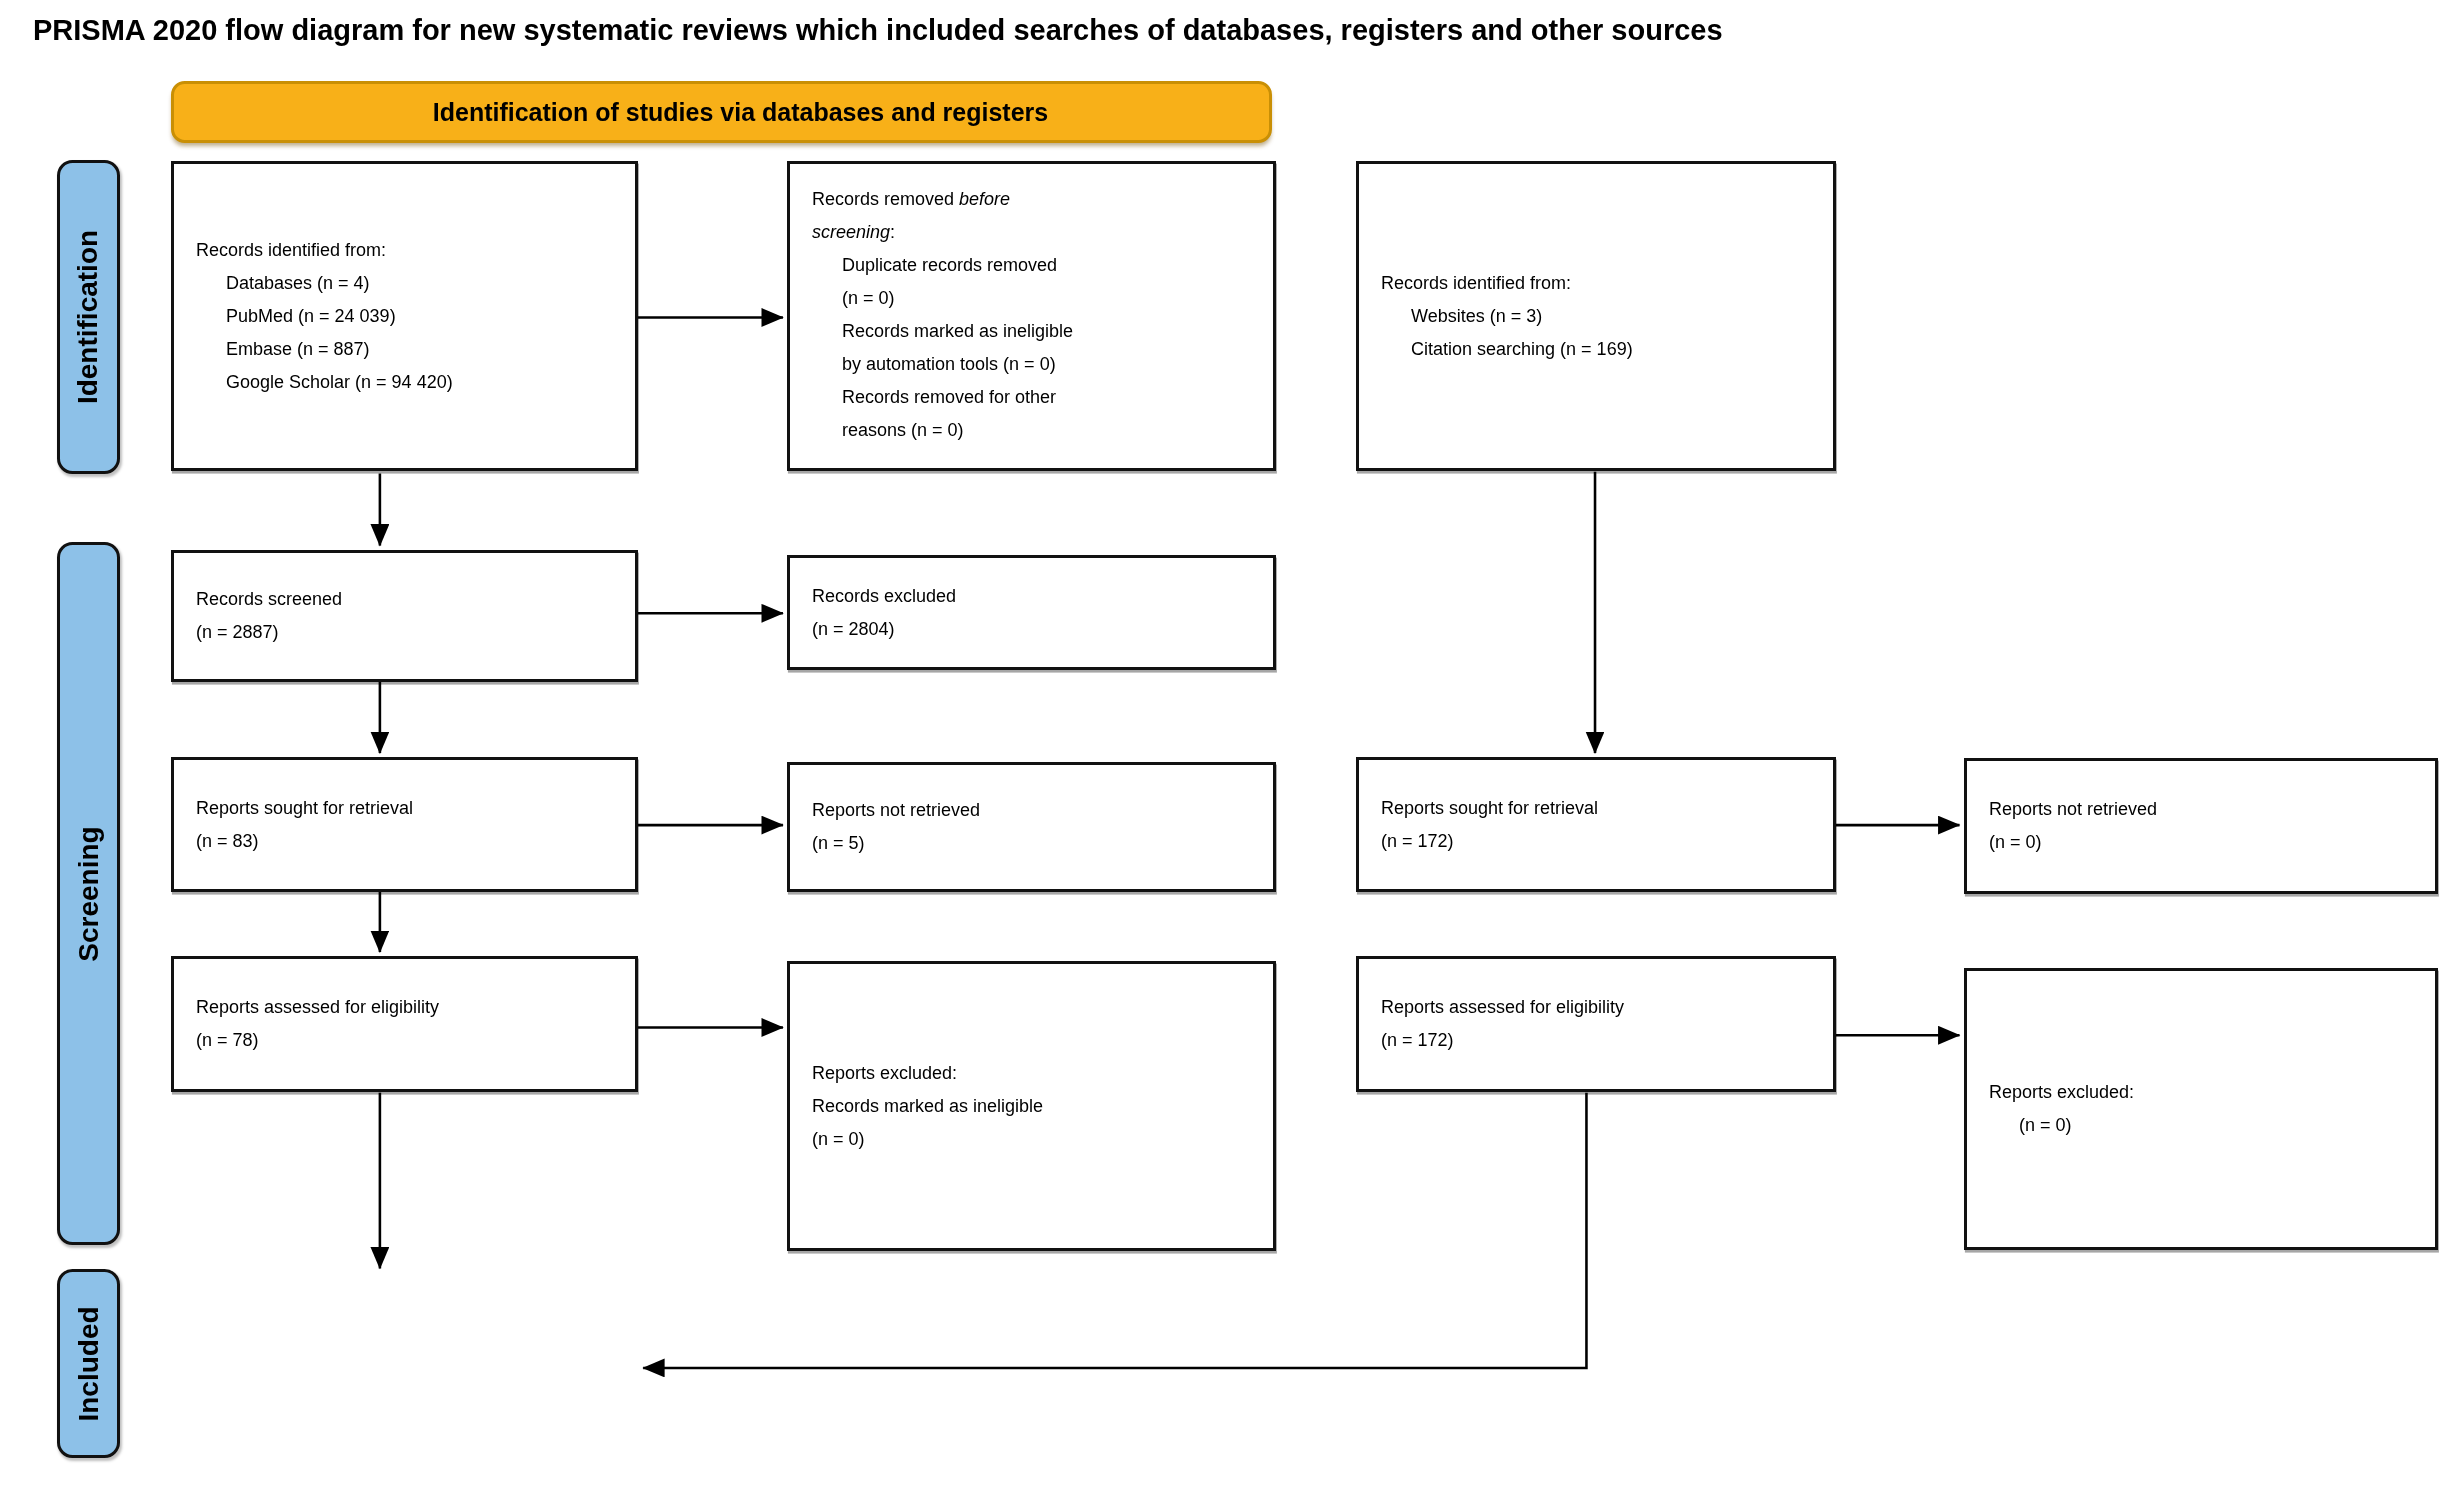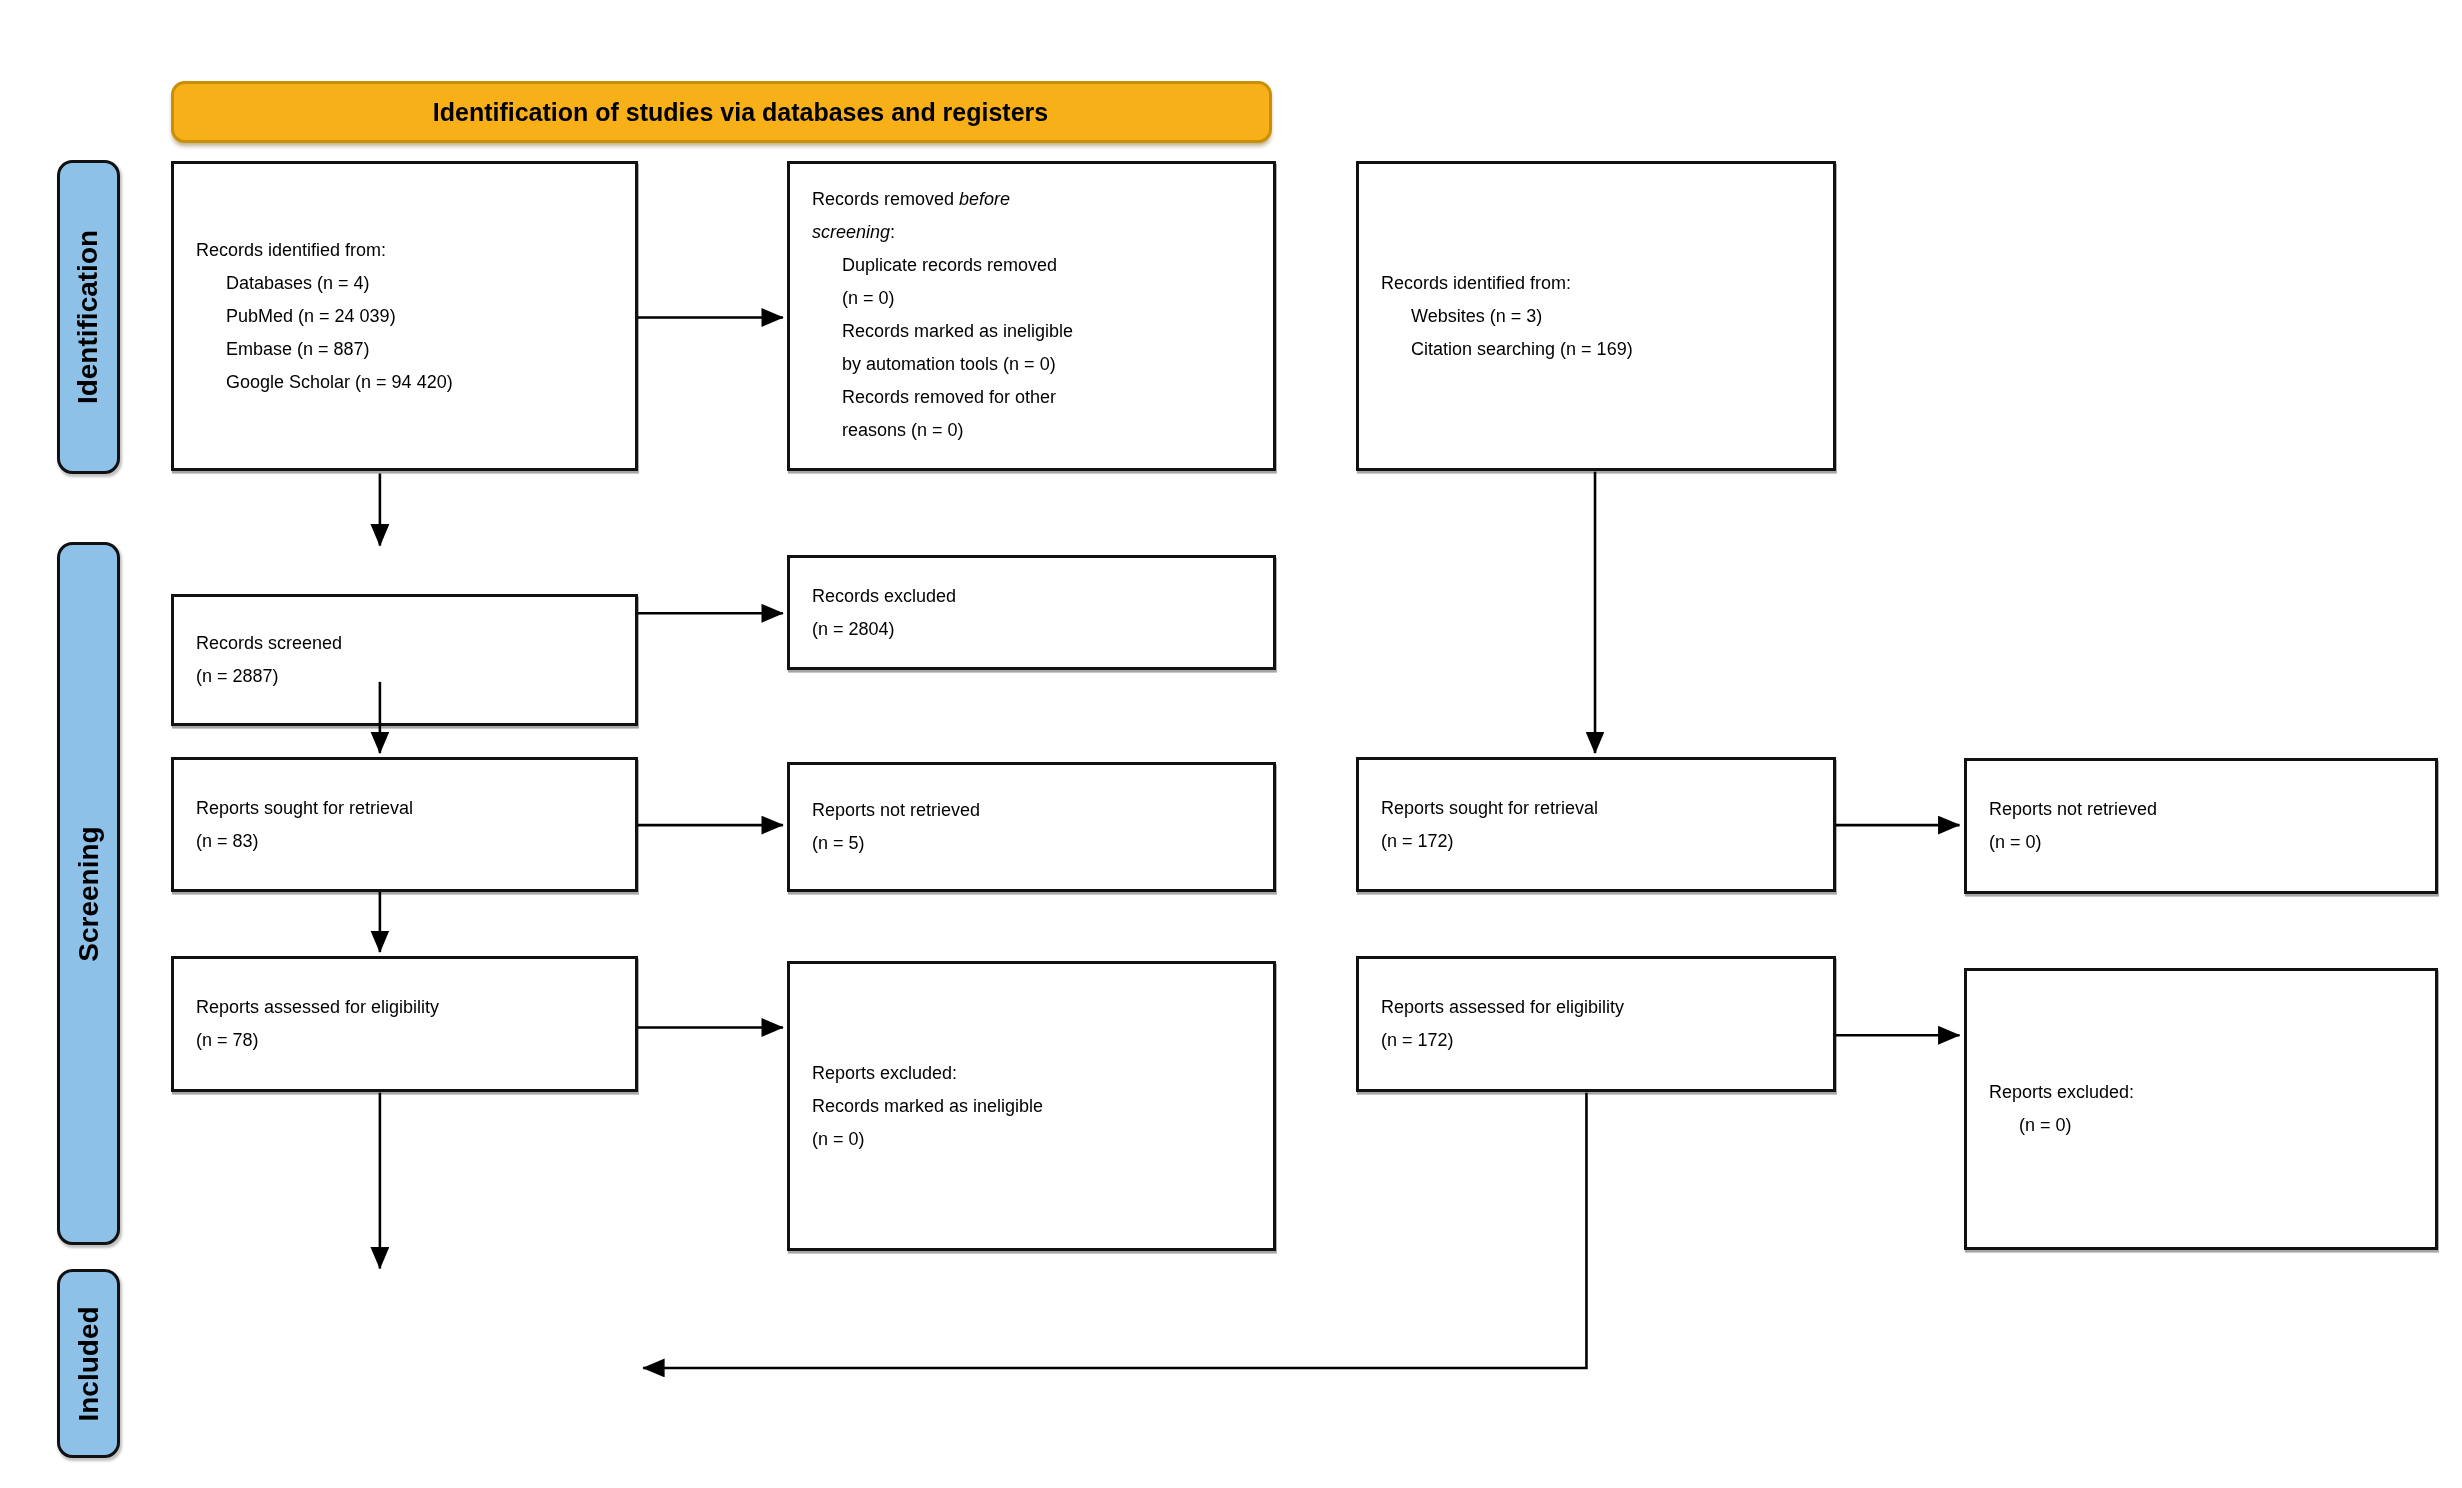--- a/index.html
+++ b/index.html
@@ -64,21 +64,21 @@
   .box.top-align { align-items: flex-start; padding-top: 19px; }
   .box-text {
     white-space: pre-wrap;
     font-size: 18px;
     line-height: 33px;
   }
   
   .b-db-identified          { left: 171px;  top: 161px;  width: 467px; height: 310px; }
   .b-removed-before         { left: 787px;  top: 161px;  width: 489px; height: 310px; }
   .b-other-identified       { left: 1356px; top: 161px;  width: 480px; height: 310px; }
-  .b-records-screened       { left: 171px;  top: 550px;  width: 467px; height: 132px; margin-top: 44px; }
+  .b-records-screened       { left: 171px;  top: 550px;  width: 467px; height: 132px; }
   .b-records-excluded       { left: 787px;  top: 555px;  width: 489px; height: 115px; }
   .b-reports-sought-db      { left: 171px;  top: 757px;  width: 467px; height: 135px; }
   .b-reports-notret-db      { left: 787px;  top: 762px;  width: 489px; height: 130px; }
   .b-reports-sought-other   { left: 1356px; top: 757px;  width: 480px; height: 135px; }
   .b-reports-notret-other   { left: 1964px; top: 758px;  width: 474px; height: 136px; }
   .b-reports-assessed-db    { left: 171px;  top: 956px; width: 467px; height: 136px; }
   .b-reports-excluded-db    { left: 787px;  top: 961px; width: 489px; height: 290px; }
   .b-reports-assessed-other { left: 1356px; top: 956px; width: 480px; height: 136px; }
   .b-reports-excluded-other { left: 1964px; top: 968px; width: 474px; height: 282px; }
   .b-included               { left: 171px;  top: 1273px; width: 467px; height: 184px; }
@@ -86,20 +86,21 @@
     position: absolute;
     left: 0; top: 0;
     pointer-events: none;
   }
 </style>
 </head>
 <body>
 
 <div class="canvas">
 
+  <div class="page-title">PRISMA 2020 flow diagram for new systematic reviews which included searches of databases, registers and other sources</div>
 
   <div class="banner banner-databases">
     <span>Identification of studies via databases and registers</span>
   </div>
 
   <div class="stage stage-identification">
     <span>Identification</span>
   </div>
   <div class="stage stage-screening">
     <span>Screening</span>

